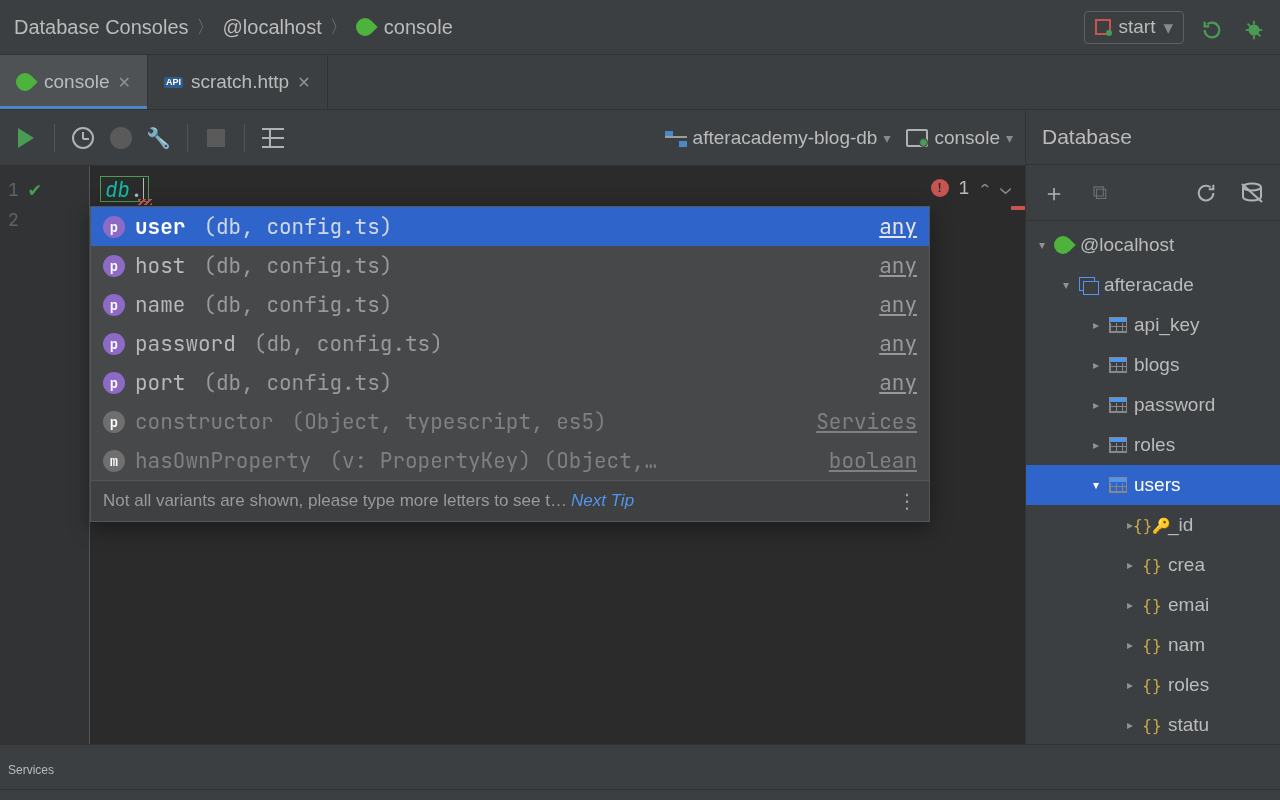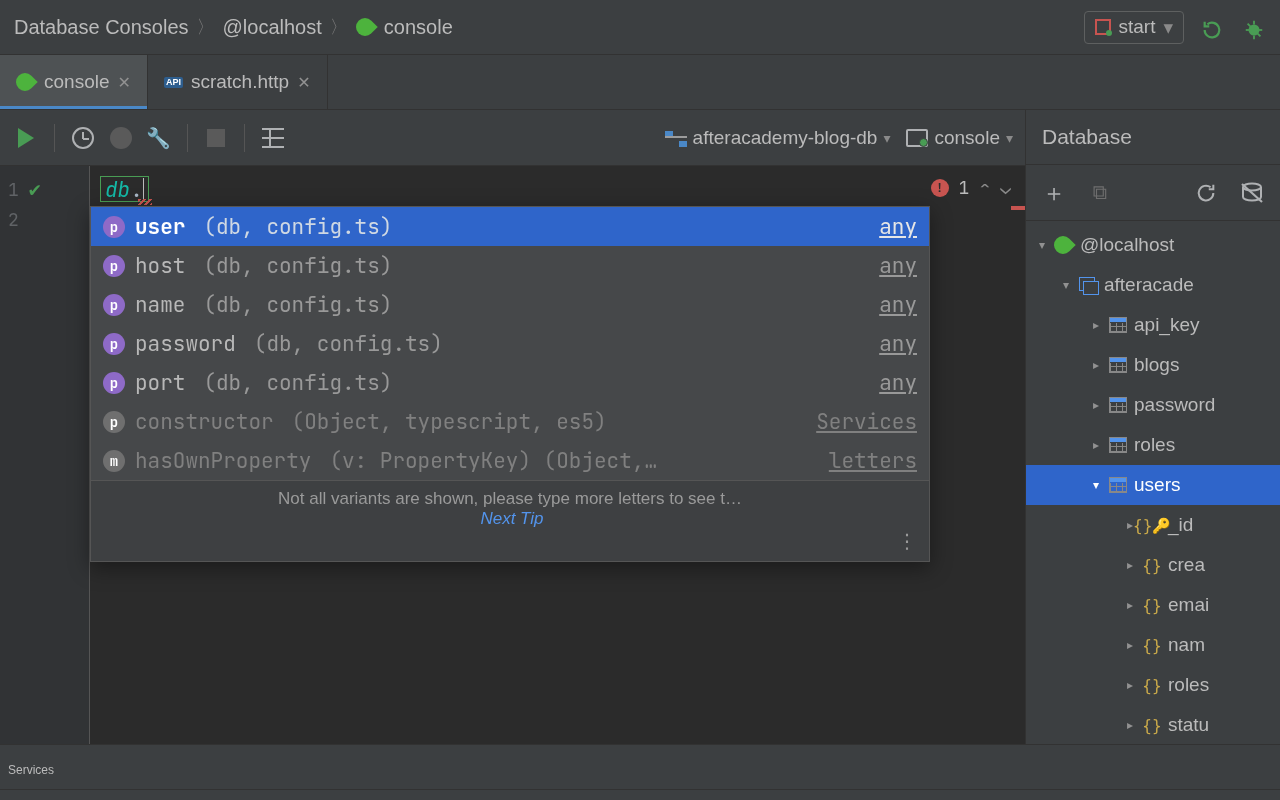--- a/index.html
+++ b/index.html
@@ -170,21 +170,21 @@
   .ac-icon.m { background: #6f6f6f; }
   .ac-name { color: inherit; }
   .ac-row.selected .ac-name { font-weight: bold; }
   .ac-hint { color: #999; margin-left: 8px; }
   .ac-row.selected .ac-hint { color: #cfd8e3; }
   .ac-type { margin-left: auto; color: #999; text-decoration: underline; }
   .ac-row.selected .ac-type { color: #e6e6e6; }
   .ac-footer {
     display: flex; align-items: center; padding: 8px 12px;
     font-family: "Segoe UI", Arial, sans-serif; font-size: 17px;
-    color: #9a9a9a; background: #3e4042; border-top: 1px solid #555; flex-direction: column;
+    color: #9a9a9a; background: #3e4042; border-top: 1px solid #555;
   }
   .ac-footer .link { color: #5394ec; cursor: pointer; margin-left: 4px; font-style: italic; }
   .ac-footer .more { margin-left: auto; color: #9a9a9a; font-size: 20px; cursor: pointer; }
   
   .sidebar { width: 255px; background: #3c3f41; border-left: 1px solid #323232; display: flex; flex-direction: column; }
   .sidebar-title {
     height: 55px; display: flex; align-items: center; padding: 0 16px;
     font-size: 21px; color: #bbbbbb; border-bottom: 1px solid #323232;
   }
   .sidebar-toolbar {
@@ -394,21 +394,21 @@
             <div class="ac-row muted">
               <span class="ac-icon p mut">p</span>
               <span class="ac-name">constructor</span>
               <span class="ac-hint">(Object, typescript, es5)</span>
               <span class="ac-type">Services</span>
             </div>
             <div class="ac-row muted">
               <span class="ac-icon m">m</span>
               <span class="ac-name">hasOwnProperty</span>
               <span class="ac-hint">(v: PropertyKey) (Object,…</span>
-              <span class="ac-type">letters</span>
+              <span class="ac-type">boolean</span>
             </div>
             <div class="ac-footer">
               <span>Not all variants are shown, please type more letters to see t…</span>
               <span class="link">Next Tip</span>
               <span class="more">⋮</span>
             </div>
           </div>
         </div>
       </div>
     </div>

